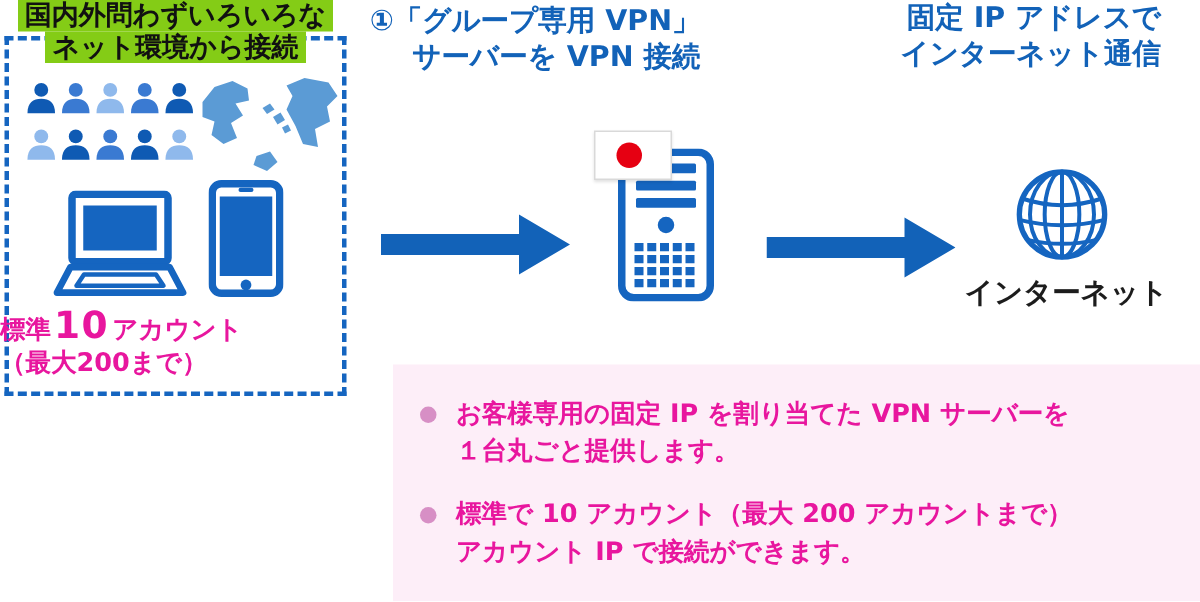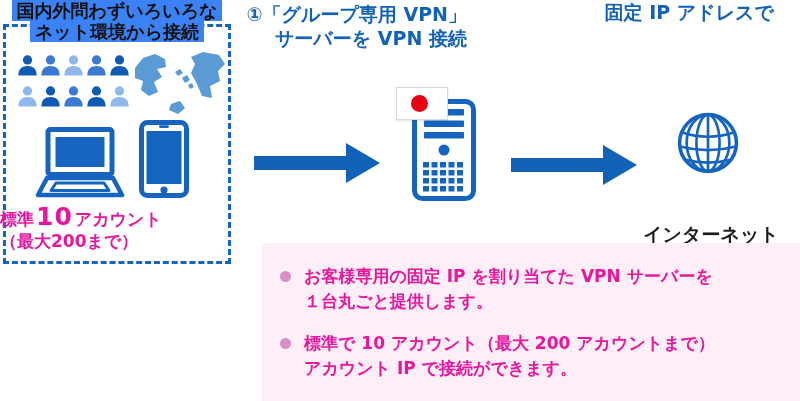--- a/index.html
+++ b/index.html
@@ -14,21 +14,21 @@
   }
   html,body{margin:0;padding:0;background:#fff;}
   body{font-family:"DejaVu Sans","Liberation Sans",sans-serif;}
   .stage{position:relative;width:800px;height:401px;background:#fff;overflow:hidden;}
 
   
   .dashed-box{position:absolute;left:3px;top:24px;width:228px;height:240px;
     border:3px dashed var(--icon-blue);box-sizing:border-box;background:#fff;z-index:1;}
   .src-title{position:absolute;left:0;top:0;width:234px;text-align:center;z-index:3;
     color:var(--dark);font-weight:bold;font-size:18px;line-height:21px;}
-  .src-title span{display:inline-block;background:#3b82f6;padding:0 5px;}
+  .src-title span{display:inline-block;background:#84cc16;padding:0 5px;}
 
   .people-grid{position:absolute;left:17px;top:54px;z-index:2;display:grid;
     grid-template-columns:repeat(5,21px);grid-auto-rows:22px;column-gap:2px;row-gap:9px;}
   .people-grid svg{display:block;}
 
   .map{position:absolute;left:133px;top:52px;z-index:2;}
   .laptop{position:absolute;left:35px;top:127px;z-index:2;}
   .tablet{position:absolute;left:139px;top:120px;z-index:2;}
 
   .account-note{position:absolute;left:0;top:206px;width:234px;text-align:left;z-index:2;
@@ -46,21 +46,21 @@
 
   
   .server{position:absolute;left:412px;top:99px;z-index:2;}
   .flag{position:absolute;left:396px;top:87px;width:50px;height:31px;background:#fff;
     border:1px solid #d9d9d9;box-shadow:0 1px 2px rgba(0,0,0,.12);z-index:4;}
   .flag .sun{position:absolute;left:14px;top:7px;width:17px;height:17px;border-radius:50%;background:var(--flag-red);}
 
   
   .globe{position:absolute;left:676px;top:111px;z-index:2;}
   .internet-label{position:absolute;left:637px;top:182px;width:148px;text-align:center;z-index:2;
-    color:#1c1c1c;font-weight:bold;font-size:19px;margin-top:40px;}
+    color:#1c1c1c;font-weight:bold;font-size:19px;}
 
   
   .notes{position:absolute;left:262px;top:243px;width:538px;height:158px;background:var(--pink-bg);
     box-sizing:border-box;padding:21px 10px 0 18px;z-index:2;}
   .note-item{display:flex;margin-bottom:17px;}
   .note-dot{flex:0 0 auto;width:11px;height:11px;border-radius:50%;background:var(--dot);margin:7px 13px 0 0;}
   .note-text{color:var(--pink);font-weight:bold;font-size:17px;line-height:25px;}
 </style>
 </head>
 <body>
@@ -155,20 +155,21 @@
   <svg class="arrow2" width="126" height="44" viewBox="0 0 126 44">
     <polygon points="0,15 92,15 92,2 126,22 92,42 92,29 0,29" fill="#1262b8"></polygon>
   </svg>
 
   <div class="step step1">
     <div>①「グループ専用 VPN」</div>
     <div>サーバーを VPN 接続</div>
   </div>
   <div class="step step2">
     <div>固定 IP アドレスで</div>
+    <div>インターネット通信</div>
   </div>
 
   <svg class="server" width="64" height="102" viewBox="0 0 64 102">
     <rect x="2.5" y="2.5" width="59" height="97" rx="8" fill="#fff" stroke="#1565c0" stroke-width="5"></rect>
     <rect x="12" y="10" width="40" height="6.5" rx="1" fill="#1565c0"></rect>
     <rect x="12" y="21.5" width="40" height="6.5" rx="1" fill="#1565c0"></rect>
     <rect x="12" y="33" width="40" height="6.5" rx="1" fill="#1565c0"></rect>
     <circle cx="32" cy="51" r="5.5" fill="#1565c0"></circle>
     <g fill="#1565c0">
       <rect x="11" y="63" width="6" height="5.5"></rect>

